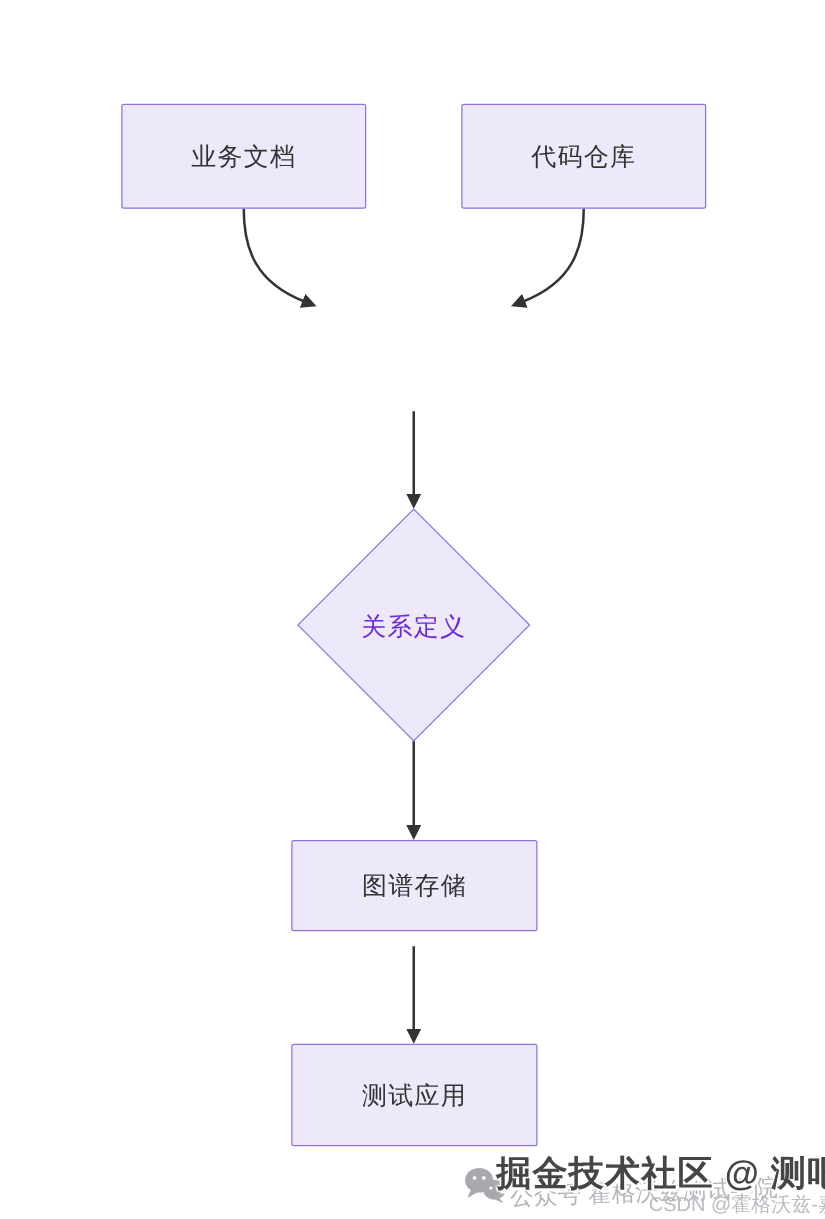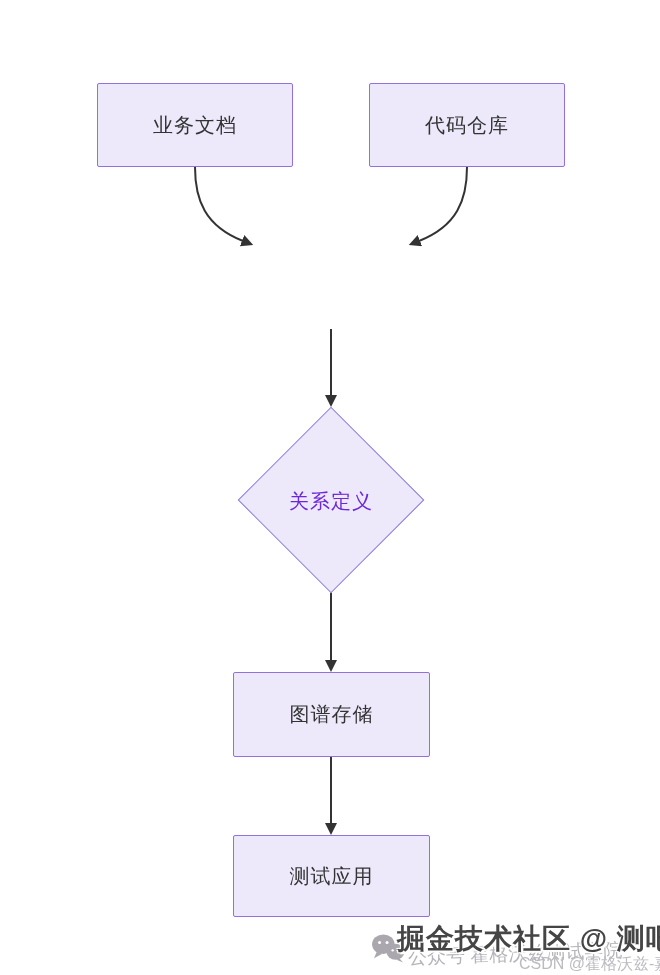--- a/index.html
+++ b/index.html
@@ -27,21 +27,21 @@
     background: #EDE9FB;
     border: 1.5px solid #9370DB;
     color: #333333;
     font-size: 20px;
     letter-spacing: 1px;
     z-index: 2;
   }
   #node-business-docs   { left: 97px;  top: 83px;  width: 196px; height: 84px; border-radius: 2px; }
   #node-code-repo       { left: 369px; top: 83px;  width: 196px; height: 84px; border-radius: 2px; }
   #node-entity-extraction { left: 257px; top: 245px; width: 149px; height: 84px; border-radius: 10px; border-color: #9673D9; }
-  #node-graph-storage   { left: 233px; top: 672px; width: 197px; height: 85px; border-radius: 2px; }
+  #node-graph-storage   { left: 233px; top: 672px; width: 197px; height: 73px; border-radius: 2px; }
   #node-test-app        { left: 233px; top: 835px; width: 197px; height: 82px; border-radius: 2px; }
 
   .diamond-shape {
     position: absolute;
     left: 265px; top: 434px;
     width: 132px; height: 132px;
     background: #EDE9FB;
     border: 1.5px solid #8878E0;
     transform: rotate(45deg);
     box-sizing: border-box;

